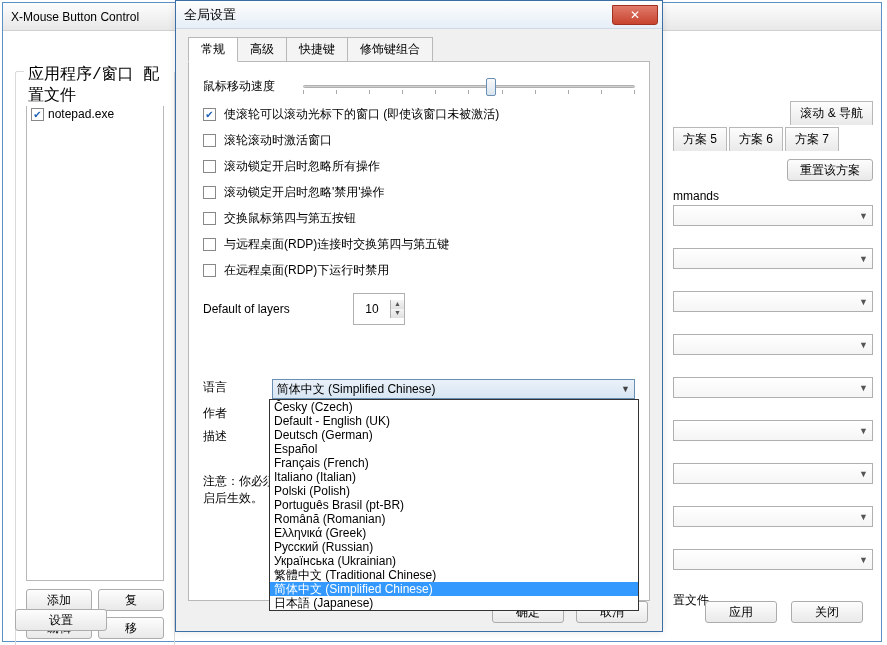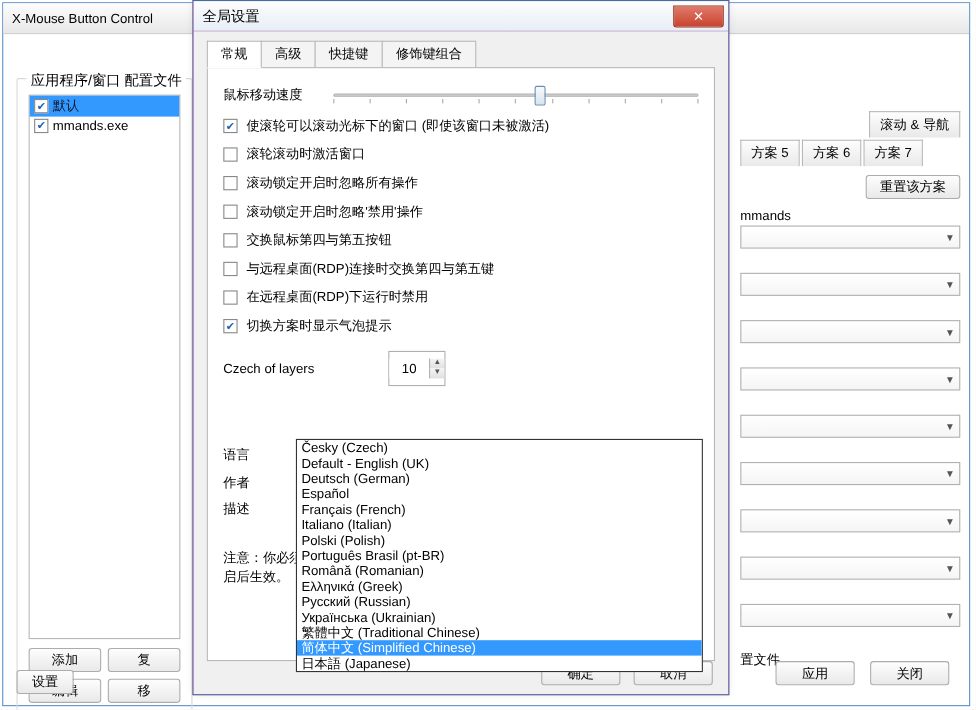--- a/index.html
+++ b/index.html
@@ -4,21 +4,21 @@
 <style>
 * { box-sizing: border-box; font-family: "Microsoft YaHei", "SimSun", Tahoma, sans-serif; font-size: 12px; }
 body { margin: 0; background: #fff; width: 887px; height: 645px; overflow: hidden; position: relative; }
 
 
 .main-window { position: absolute; left: 2px; top: 2px; width: 880px; height: 640px; border: 1px solid #5a8fc7; background: #fff; }
 .main-titlebar { height: 28px; background: linear-gradient(#fdfdfd, #e8e8e8); border-bottom: 1px solid #d0d0d0; display: flex; align-items: center; padding: 0 8px; font-size: 13px; }
 .main-body { position: relative; padding: 10px; height: calc(100% - 28px); }
 
 .groupbox { border: 1px solid #d9d9d9; border-radius: 2px; position: relative; padding: 14px 10px 10px 10px; }
-.groupbox-title { position: absolute; top: -8px; left: 8px; background: #fff; padding: 0 4px; font-size: 13px; }
+.groupbox-title { position: absolute; top: -8px; left: 8px; background: #fff; padding: 0 4px; font-size: 16px; font-family: Liberation Mono, monospace; }
 
 .left-panel { position: absolute; left: 12px; top: 40px; width: 160px; }
 .profile-list { border: 1px solid #b8b8b8; background: #fff; height: 495px; }
 .profile-item { display: flex; align-items: center; padding: 1px 4px; gap: 4px; }
 .profile-item.selected { background: #3399ff; color: #0f172a; }
 .chk { width: 13px; height: 13px; border: 1px solid #888; background: #fff; display: inline-flex; align-items: center; justify-content: center; font-size: 10px; color: #1a5fb4; }
 .chk.on::after { content: "✔"; }
 
 .btn { display: inline-flex; align-items: center; justify-content: center; height: 22px; padding: 0 12px; background: linear-gradient(#fdfdfd, #e9e9e9); border: 1px solid #acacac; border-radius: 3px; cursor: default; }
 .left-btns { margin-top: 8px; display: grid; grid-template-columns: 1fr 1fr; gap: 6px; }
@@ -85,21 +85,21 @@
     <div class="left-panel">
       <div class="groupbox" style="height: 578px;">
         <div class="groupbox-title">应用程序/窗口 配置文件</div>
         <div class="profile-list" id="profile-list">
             <div class="profile-item selected">
               <span class="chk on"></span>
               <span>默认</span>
             </div>
             <div class="profile-item">
               <span class="chk on"></span>
-              <span>mmands.exe</span>
+              <span>notepad.exe</span>
             </div>
           </div>
         <div class="left-btns">
           <div class="btn">添加</div>
           <div class="btn">复</div>
           <div class="btn">编辑</div>
           <div class="btn">移</div>
         </div>
       </div>
     </div>
@@ -150,21 +150,21 @@
           <span class="arrow">▼</span>
         </div>
       <div class="combo">
           <span></span>
           <span class="arrow">▼</span>
         </div>
       <div style="margin-top:4px;">置文件</div>
     </div>
 
     <div style="position:absolute; left:12px; bottom:10px;">
-      <div class="btn" style="width:52px;">设置</div>
+      <div class="btn" style="width:92px;">设置</div>
     </div>
 
     <div class="bottom-right-btns">
       <div class="btn" style="width:72px;">应用</div>
       <div class="btn" style="width:72px;">关闭</div>
     </div>
   </div>
 </div>
 
 <div class="dialog">
@@ -224,28 +224,24 @@
             <span>交换鼠标第四与第五按钮</span>
           </div>
           <div class="chk-row">
             <span class="chk"></span>
             <span>与远程桌面(RDP)连接时交换第四与第五键</span>
           </div>
           <div class="chk-row">
             <span class="chk"></span>
             <span>在远程桌面(RDP)下运行时禁用</span>
           </div>
-          <div class="chk-row">
-            <span class="chk on"></span>
-            <span>切换方案时显示气泡提示</span>
-          </div>
         </div>
 
       <div class="row mono" style="margin-top:14px;">
-        <span style="width:130px;">Czech of layers</span>
+        <span style="width:130px;">Default of layers</span>
         <div class="spin">
           <input value="10" style="">
           <div class="spin-btns">
             <span>▲</span>
             <span>▼</span>
           </div>
         </div>
       </div>
 
       <div style="height:38px;"></div>

